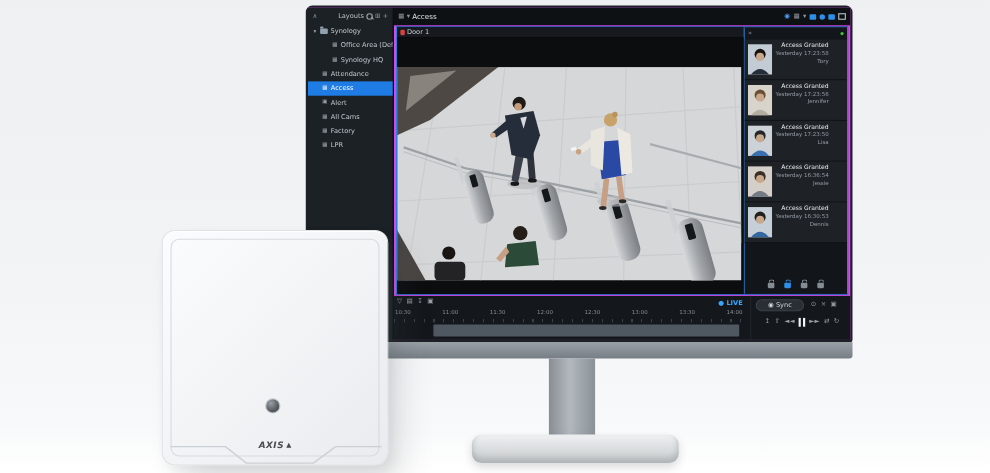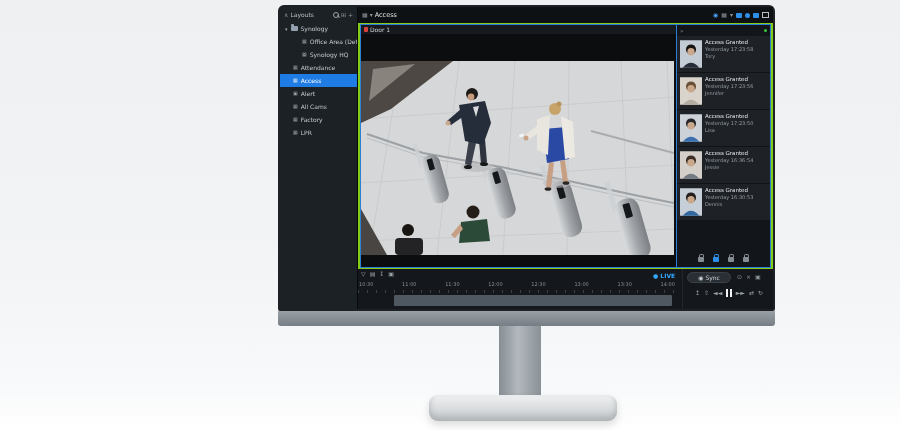--- a/index.html
+++ b/index.html
@@ -2,21 +2,21 @@
 <html><head>
 <meta charset="utf-8">
 <style>
   html,body{margin:0;padding:0;}
   .stage{position:relative;width:900px;height:430px;overflow:hidden;
     background:linear-gradient(180deg,#eef0f2 0%,#f2f3f5 55%,#f8f9fa 90%,#ffffff 100%);
     font-family:"DejaVu Sans","Liberation Sans",sans-serif;}
   
   .screen{position:absolute;left:278px;top:5px;width:497px;height:306px;background:#0d1013;
     border:2px solid #1d2125;border-radius:6px 6px 2px 2px;box-sizing:border-box;}
-  .app{position:absolute;left:0;top:0;width:493px;height:302px;overflow:hidden;background:#84cc16;}
+  .app{position:absolute;left:0;top:0;width:493px;height:302px;overflow:hidden;background:#d946ef;text-align:right;}
   .chin{position:absolute;left:278px;top:311px;width:497px;height:15px;
     background:linear-gradient(180deg,#99a0a6,#767d84);border-radius:0 0 3px 3px;}
   .neck{position:absolute;left:499px;top:326px;width:42px;height:71px;
     background:linear-gradient(90deg,#878e94,#b2b8bd 45%,#8a9197);}
   .mbase{position:absolute;left:429px;top:395px;width:188px;height:26px;border-radius:9px;
     background:linear-gradient(180deg,#eff1f2,#c6cacc);
     box-shadow:inset 0 -4px 6px #aeb3b6,0 4px 9px rgba(0,0,0,.14);}
   
   .sidebar{position:absolute;left:0;top:0;width:77px;height:302px;background:#1c2126;border-right:1px solid #07090b;}
   .sb-head{display:flex;align-items:center;gap:2px;height:15px;padding:0 4px;color:#aeb5bc;font-size:6px;}
@@ -404,14 +404,25 @@
           </div>
         </div>
       </div>
 
     </div>
   </div>
   <div class="chin"></div>
   <div class="neck"></div>
   <div class="mbase"></div>
 
+  <div class="device">
+    <div class="seam"></div>
+    <div class="knob"></div>
+    <div class="dlogo">
+      <span class="word">AXIS</span>
+      <span class="tri">▲</span>
+    </div>
+    <svg class="notch" width="206" height="214" viewBox="0 0 206 214">
+      <path d="M7 196 H57 L76 211 H137 L157 196 H199" fill="none" stroke="#cbd0d4" stroke-width="1.3"></path>
+    </svg>
+  </div>
 
 </div>
 
 </body></html>

